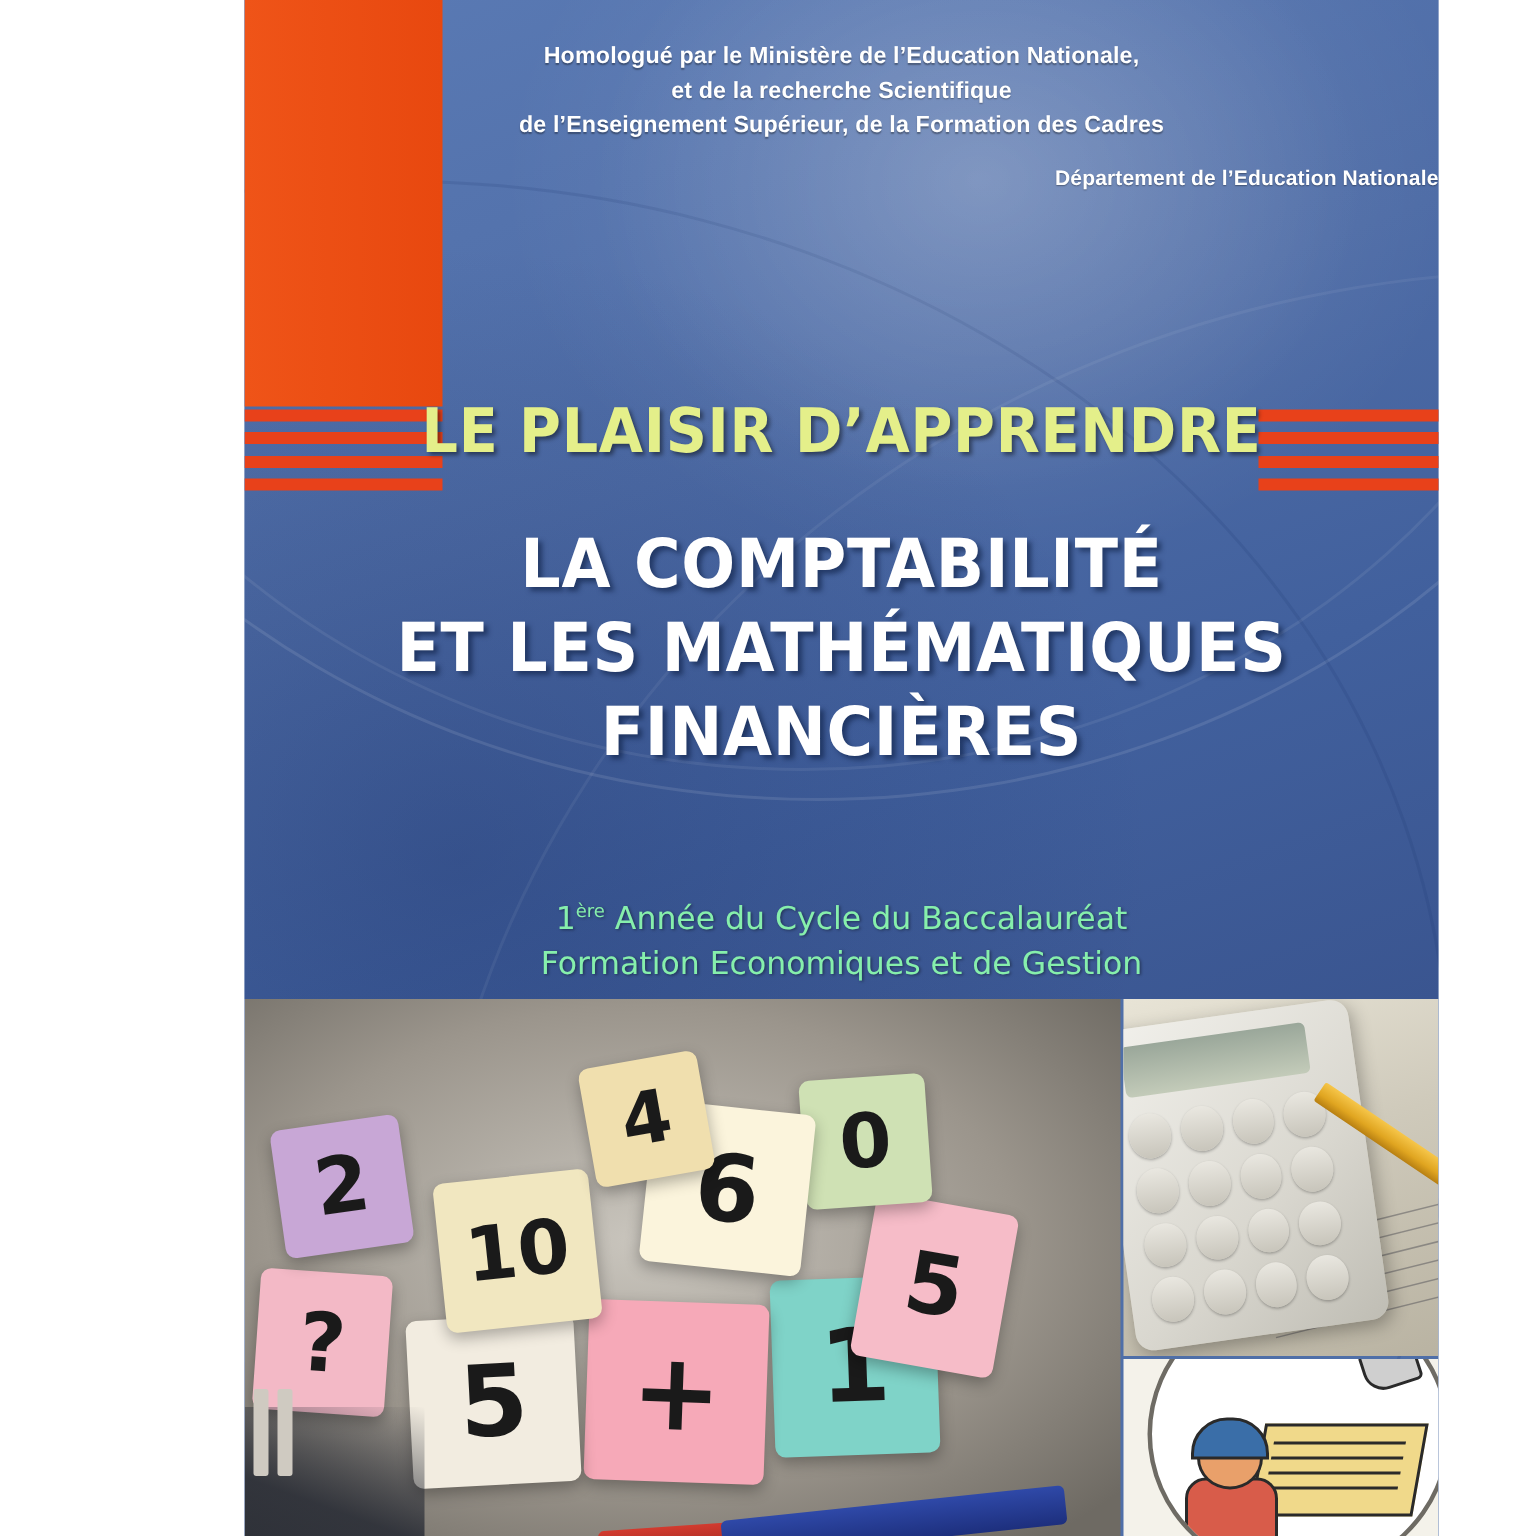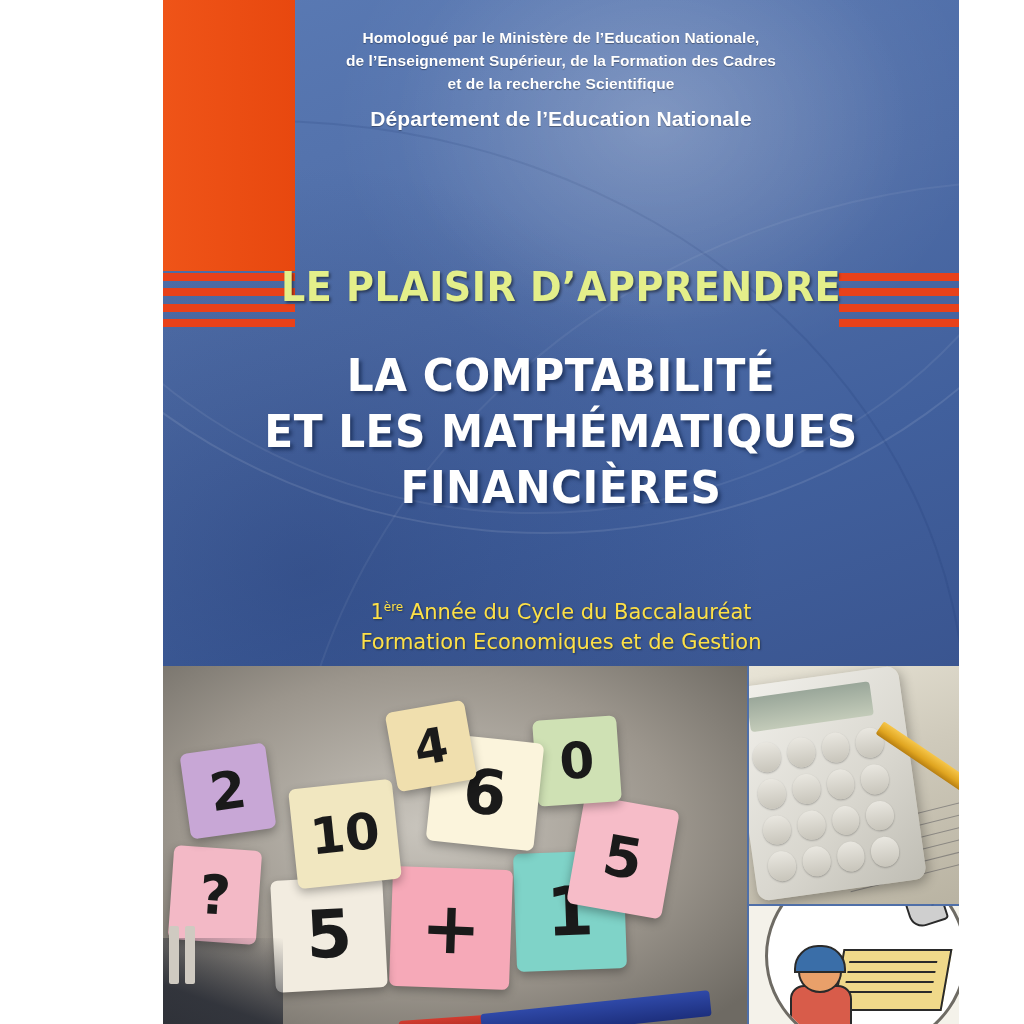--- a/index.html
+++ b/index.html
@@ -98,21 +98,22 @@
     text-align: center;
     color: #ffffff;
     font-weight: bold;
     font-size: 15.5px;
     line-height: 23px;
     letter-spacing: 0.1px;
     text-shadow: 0 1px 1px rgba(0,0,0,0.35);
   }
   .ministry .dept {
     margin-top: 12px;
-    font-size: 21px;
+    font-size: 14px;
+    text-align: right;
   }
 
   
   .series-title {
     position: absolute;
     left: 0;
     top: 263px;
     width: 796px;
     text-align: center;
     color: #e4ef8a;
@@ -141,21 +142,21 @@
     text-shadow: 3px 3px 4px rgba(10,25,60,0.55);
   }
 
   
   .level {
     position: absolute;
     left: 0;
     top: 592px;
     width: 796px;
     text-align: center;
-    color: #fde047;
+    color: #86efac;
     font-family: "DejaVu Sans", sans-serif;
     font-size: 21px;
     line-height: 30px;
     text-shadow: 1px 1px 2px rgba(0,0,0,0.40);
   }
   .level sup {
     font-size: 12px;
     vertical-align: super;
   }
 
@@ -368,22 +369,22 @@
   </div>
   <div class="stripes stripes-right">
     <div class="stripe"></div>
     <div class="stripe"></div>
     <div class="stripe"></div>
     <div class="stripe"></div>
   </div>
 
   <div class="ministry">
     <div>Homologué par le Ministère de l’Education Nationale,</div>
+    <div>et de la recherche Scientifique</div>
     <div>de l’Enseignement Supérieur, de la Formation des Cadres</div>
-    <div>et de la recherche Scientifique</div>
     <div class="dept">Département de l’Education Nationale</div>
   </div>
 
   <div class="series-title">LE PLAISIR D’APPRENDRE</div>
 
   <div class="main-title">
     <div>LA COMPTABILITÉ</div>
     <div>ET LES MATHÉMATIQUES</div>
     <div>FINANCIÈRES</div>
   </div>

